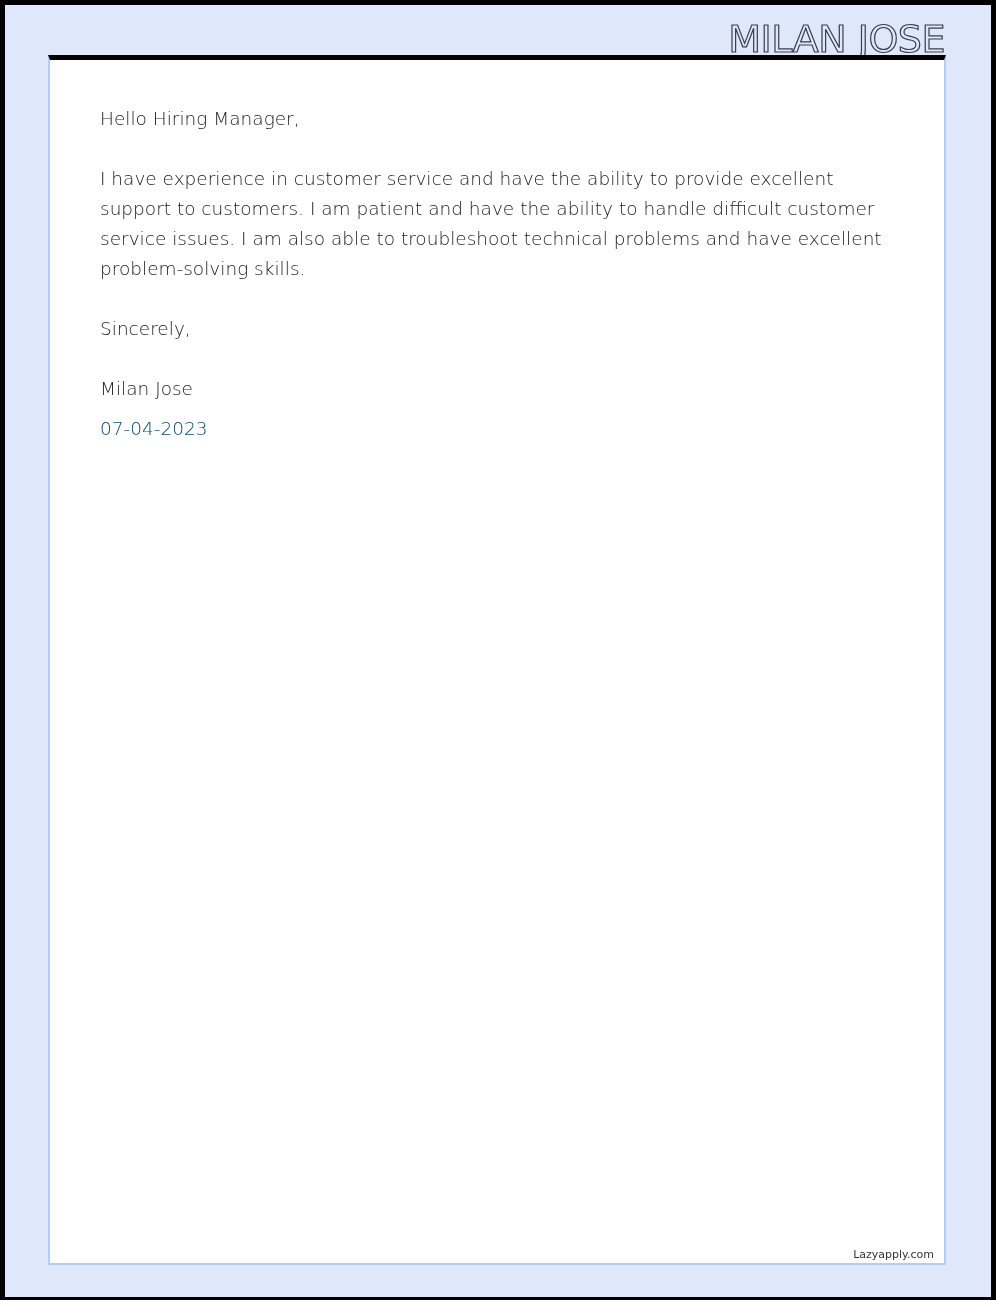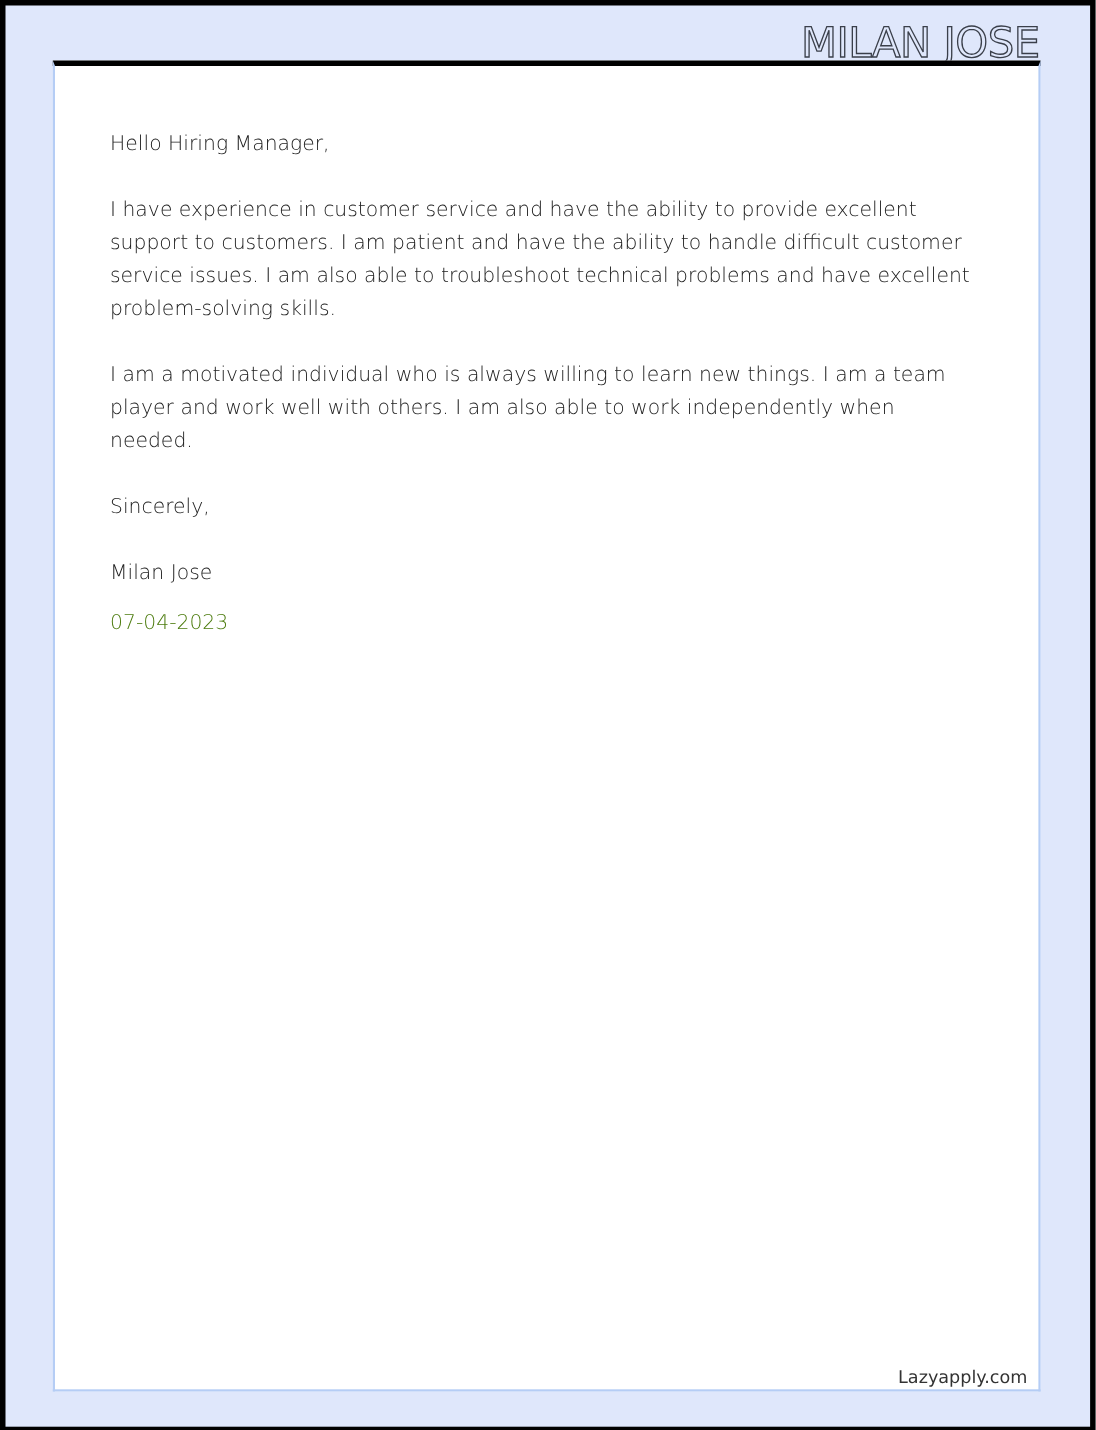--- a/index.html
+++ b/index.html
@@ -40,40 +40,39 @@
     }
     .letter {
       position: absolute;
       left: 50px; top: 40px;
       width: 790px;
       font-size: 18.5px;
       line-height: 30px;
       color: #222;
       font-weight: 300;
     }
-    .letter p { margin: 16px 0 30px 0; }
+    .letter p { margin: 4px 0 30px 0; }
     .letter p.tight { margin-bottom: 10px; }
-    .date { color: #4d7c0f; }
+    .date { color: #0c4a6e; }
     .footer-brand {
       position: absolute;
       right: 10px; bottom: 2px;
-      font-size: 16px;
+      font-size: 11px;
       color: #333;
     }
   </style>
 </head>
 <body>
 
 <div class="frame">
   <div class="header-name">MILAN JOSE</div>
 
   <div class="page">
     <div class="letter">
       <p>Hello Hiring Manager,</p>
       <p>I have experience in customer service and have the ability to provide excellent support to customers. I am patient and have the ability to handle difficult customer service issues. I am also able to troubleshoot technical problems and have excellent problem-solving skills.</p>
-      <p>I am a motivated individual who is always willing to learn new things. I am a team player and work well with others. I am also able to work independently when needed.</p>
       <p>Sincerely,</p>
       <p class="tight">Milan Jose</p>
       <p class="date">07-04-2023</p>
     </div>
     <div class="footer-brand">Lazyapply.com</div>
   </div>
 </div>
 
 </body></html>

